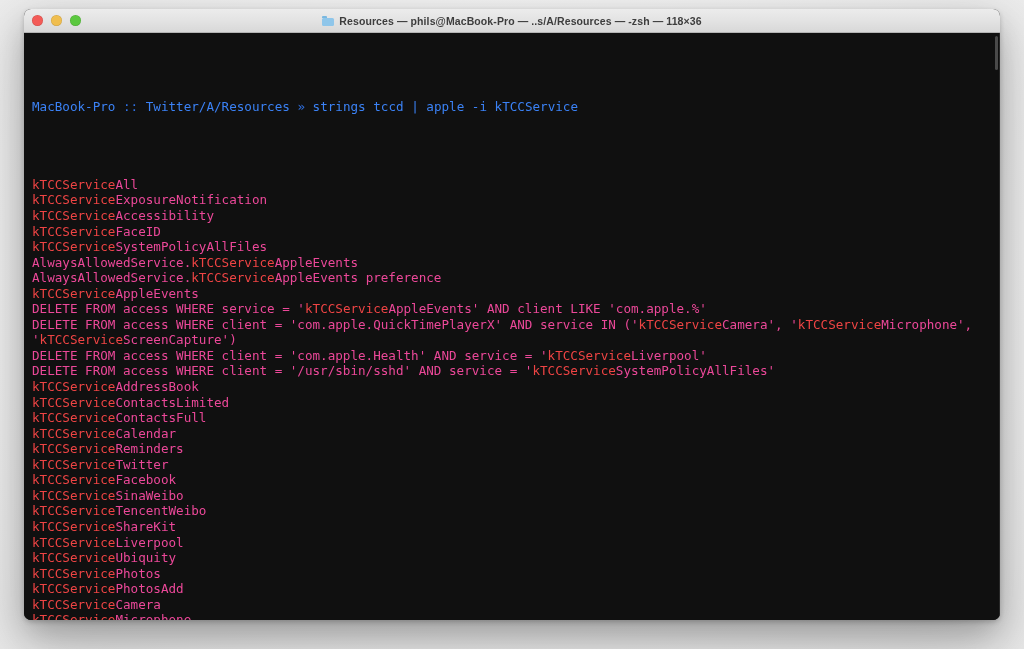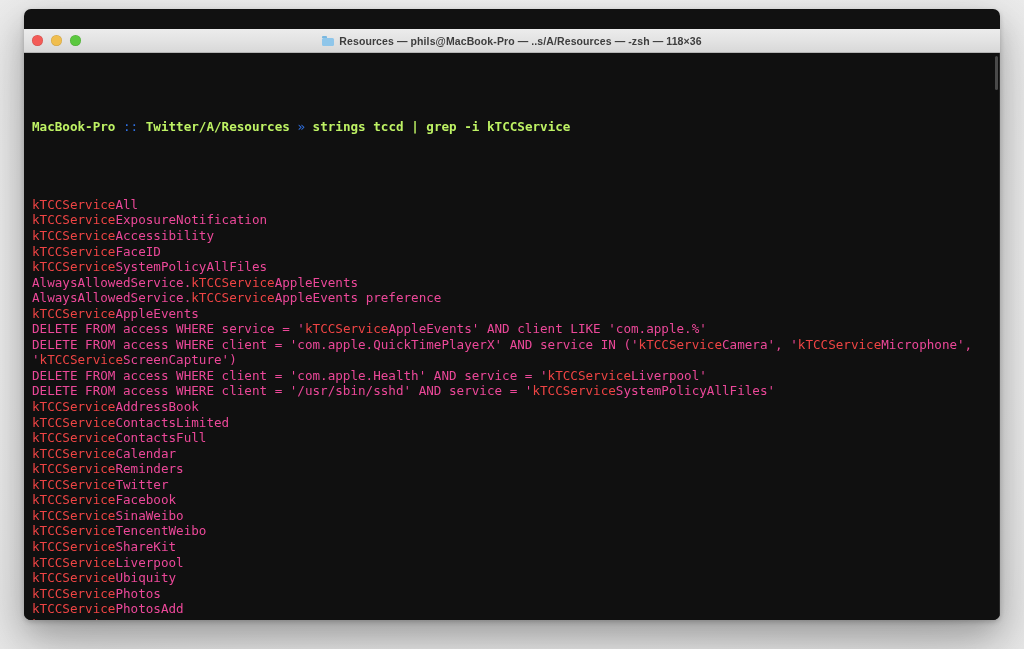--- a/index.html
+++ b/index.html
@@ -40,21 +40,20 @@
 
   
   #title-bar {
     position: relative;
     height: 23px;
     background: linear-gradient(to bottom, #ececec 0%, #e3e3e3 50%, #d8d8d8 100%);
     border-bottom: 1px solid #b4b4b4;
     display: flex;
     align-items: center;
     justify-content: center;
-    margin-top: 20px;
   }
   #traffic-lights {
     position: absolute;
     left: 8px;
     top: 0;
     height: 23px;
     display: flex;
     align-items: center;
     gap: 8px;
   }
@@ -120,21 +119,21 @@
     white-space: pre-wrap;
     word-break: break-all;
   }
 
   .line { display: block; min-height: 15.55px; }
 
   
   .c-green  { color: #ec4899; }
   .c-red    { color: #ef4444; }
   .c-blue   { color: #2f6fe0; }
-  .c-bright { color: #bef264; font-weight: bold; }
+  .c-bright { color: #3b82f6; }
 
   
   #scrollbar-track {
     position: absolute;
     right: 0;
     top: 0;
     width: 8px;
     height: 588px;
     background: transparent;
   }
@@ -179,21 +178,21 @@
         <span>Resources — phils@MacBook-Pro — ..s/A/Resources — -zsh — 118×36</span>
       </div>
 
     </div>
 
     <div id="terminal-body">
 
       <div id="terminal-content">
 
         
-        <span class="line"><span class="c-bright">MacBook-Pro</span><span class="c-green"> </span><span class="c-blue">::</span><span class="c-green"> </span><span class="c-bright">Twitter/A/Resources</span><span class="c-green"> </span><span class="c-blue">»</span><span class="c-green"> </span><span class="c-bright">strings tccd | grep -i kTCCService</span></span>
+        <span class="line"><span class="c-bright">MacBook-Pro</span><span class="c-green"> </span><span class="c-blue">::</span><span class="c-green"> </span><span class="c-bright">Twitter/A/Resources</span><span class="c-green"> </span><span class="c-blue">»</span><span class="c-green"> </span><span class="c-bright">strings tccd | apple -i kTCCService</span></span>
 
         
         <span id="output-lines"><span class="line"><span class="c-red">kTCCService</span><span class="c-green">All</span></span><span class="line"><span class="c-red">kTCCService</span><span class="c-green">ExposureNotification</span></span><span class="line"><span class="c-red">kTCCService</span><span class="c-green">Accessibility</span></span><span class="line"><span class="c-red">kTCCService</span><span class="c-green">FaceID</span></span><span class="line"><span class="c-red">kTCCService</span><span class="c-green">SystemPolicyAllFiles</span></span><span class="line"><span class="c-green">AlwaysAllowedService.</span><span class="c-red">kTCCService</span><span class="c-green">AppleEvents</span></span><span class="line"><span class="c-green">AlwaysAllowedService.</span><span class="c-red">kTCCService</span><span class="c-green">AppleEvents preference</span></span><span class="line"><span class="c-red">kTCCService</span><span class="c-green">AppleEvents</span></span><span class="line"><span class="c-green">DELETE FROM access WHERE service = '</span><span class="c-red">kTCCService</span><span class="c-green">AppleEvents' AND client LIKE 'com.apple.%'</span></span><span class="line"><span class="c-green">DELETE FROM access WHERE client = 'com.apple.QuickTimePlayerX' AND service IN ('</span><span class="c-red">kTCCService</span><span class="c-green">Camera', '</span><span class="c-red">kTCCService</span><span class="c-green">Microphone', '</span><span class="c-red">kTCCService</span><span class="c-green">ScreenCapture')</span></span><span class="line"><span class="c-green">DELETE FROM access WHERE client = 'com.apple.Health' AND service = '</span><span class="c-red">kTCCService</span><span class="c-green">Liverpool'</span></span><span class="line"><span class="c-green">DELETE FROM access WHERE client = '/usr/sbin/sshd' AND service = '</span><span class="c-red">kTCCService</span><span class="c-green">SystemPolicyAllFiles'</span></span><span class="line"><span class="c-red">kTCCService</span><span class="c-green">AddressBook</span></span><span class="line"><span class="c-red">kTCCService</span><span class="c-green">ContactsLimited</span></span><span class="line"><span class="c-red">kTCCService</span><span class="c-green">ContactsFull</span></span><span class="line"><span class="c-red">kTCCService</span><span class="c-green">Calendar</span></span><span class="line"><span class="c-red">kTCCService</span><span class="c-green">Reminders</span></span><span class="line"><span class="c-red">kTCCService</span><span class="c-green">Twitter</span></span><span class="line"><span class="c-red">kTCCService</span><span class="c-green">Facebook</span></span><span class="line"><span class="c-red">kTCCService</span><span class="c-green">SinaWeibo</span></span><span class="line"><span class="c-red">kTCCService</span><span class="c-green">TencentWeibo</span></span><span class="line"><span class="c-red">kTCCService</span><span class="c-green">ShareKit</span></span><span class="line"><span class="c-red">kTCCService</span><span class="c-green">Liverpool</span></span><span class="line"><span class="c-red">kTCCService</span><span class="c-green">Ubiquity</span></span><span class="line"><span class="c-red">kTCCService</span><span class="c-green">Photos</span></span><span class="line"><span class="c-red">kTCCService</span><span class="c-green">PhotosAdd</span></span><span class="line"><span class="c-red">kTCCService</span><span class="c-green">Camera</span></span><span class="line"><span class="c-red">kTCCService</span><span class="c-green">Microphone</span></span></span>
 
       </div>
 
       <div id="right-edge"></div>
 
       <div id="scrollbar-track">
         <div id="scrollbar-thumb"></div>

